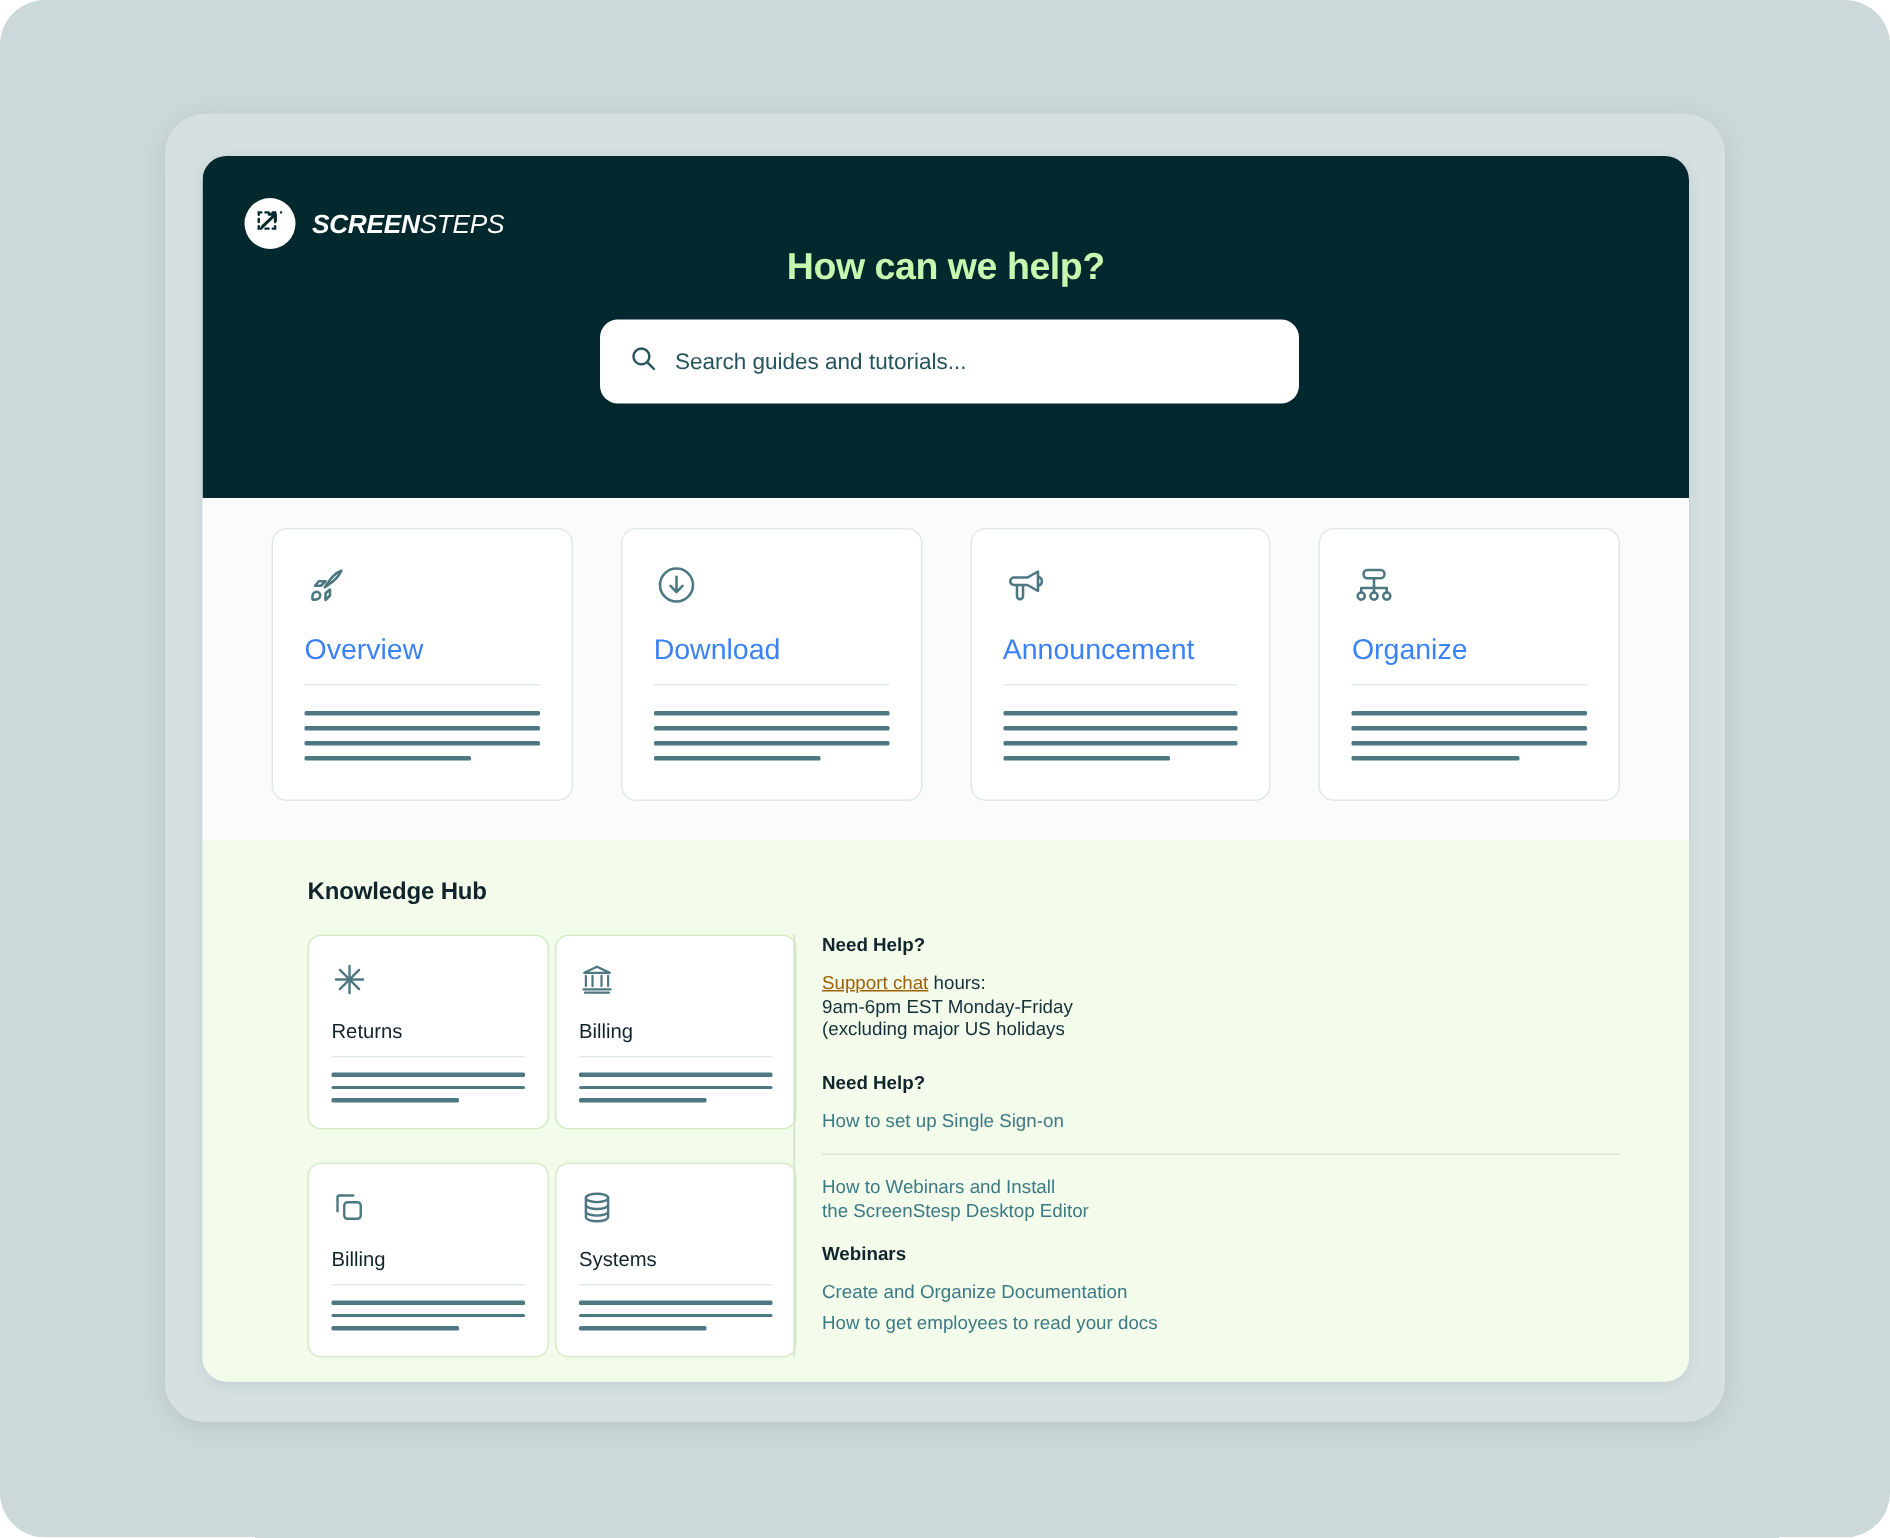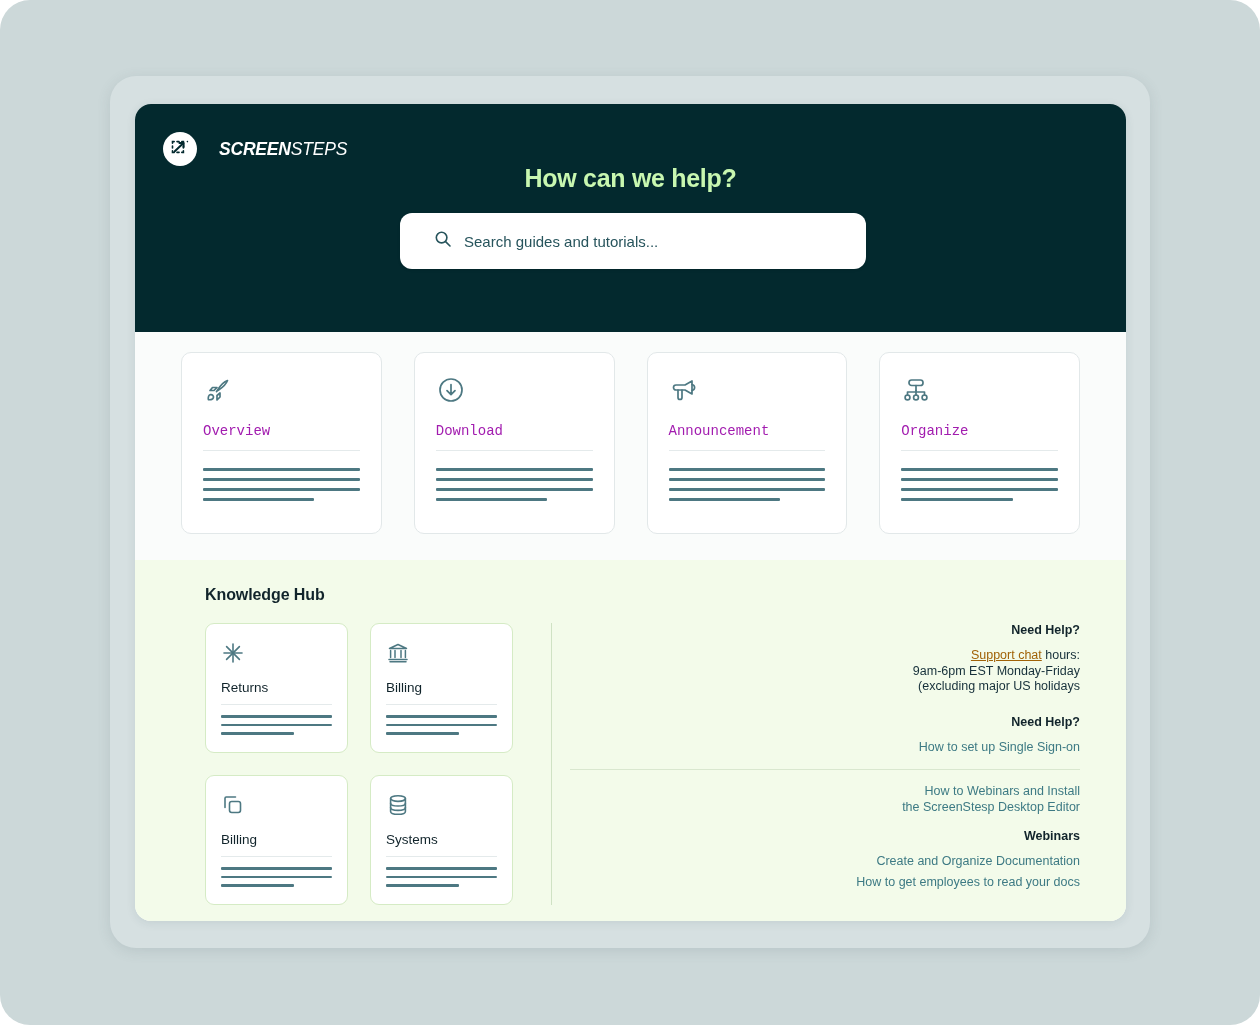--- a/index.html
+++ b/index.html
@@ -41,21 +41,21 @@
   }
   
   .hero {
     height: 228px;
     background: #03292e;
     position: relative;
   }
   .brand {
     position: absolute;
     left: 28px; top: 28px;
-    display: flex; align-items: center; gap: 22px;
+    display: flex; align-items: center; gap: 11px;
   }
   .brand-logo {
     width: 34px; height: 34px;
     border-radius: 50%;
     background: #ffffff;
     display: flex; align-items: center; justify-content: center;
   }
   .brand-name {
     color: #ffffff;
     font-size: 17.5px;
@@ -75,21 +75,21 @@
     letter-spacing: -0.3px;
   }
   .searchbar {
     position: absolute;
     left: 265px; top: 109px;
     width: 466px; height: 56px;
     background: #ffffff;
     border-radius: 12px;
     display: flex; align-items: center;
     gap: 12px;
-    padding: 0 34px;
+    padding: 0 20px;
     box-shadow: 0 1px 3px rgba(0,0,0,0.12);
   }
   .search-placeholder {
     color: #27545c;
     font-size: 15px;
   }
   
   .cards-strip {
     background: #fafcfb;
     padding: 20px 46px 26px 46px;
@@ -100,24 +100,23 @@
     flex: 1 1 0;
     height: 182px;
     background: #ffffff;
     border: 1px solid #e2e8e9;
     border-radius: 10px;
     padding: 22px 21px 0 21px;
   }
   .card .icon { height: 32px; display: block; }
   .card-title {
     margin-top: 16px;
-    color: #a21caf;
-    font-size: 14px;
+    color: #3b82f6;
+    font-size: 19px;
     font-weight: 400;
-    font-family: Liberation Mono, monospace;
   }
   .card-rule {
     margin-top: 11px;
     height: 1px;
     background: #e4eaeb;
   }
   .lines { margin-top: 17px; }
   .lines .ln {
     height: 3px;
     background: #4d7882;
@@ -142,21 +141,21 @@
     margin-top: 19px;
     gap: 0;
   }
   .hub-grid {
     display: grid;
     grid-template-columns: 143px 143px;
     grid-gap: 22px 22px;
     flex: 0 0 auto;
   }
   .mini-card {
-    width: 143px; height: 130px;
+    width: 161px; height: 130px;
     background: #ffffff;
     border: 1px solid #d5ebc5;
     border-radius: 9px;
     padding: 17px 15px 0 15px;
   }
   .mini-card .icon { height: 26px; display: block; }
   .mini-title {
     margin-top: 13px;
     color: #11242b;
     font-size: 13.5px;
@@ -164,25 +163,24 @@
   .mini-rule {
     margin-top: 9px; height: 1px; background: #e4eaeb;
   }
   .mini-lines { margin-top: 10px; }
   .mini-lines .ln {
     height: 2.5px; background: #4d7882; margin-bottom: 6px; border-radius: 1px;
   }
   .mini-lines .ln.short { width: 66%; }
   
   .help-col {
-    margin-left: 38px;
+    margin-left: 16px;
     padding-left: 18px;
     border-left: 1px solid #cfe2c4;
     flex: 1 1 auto;
-    text-align: right;
   }
   .help-h {
     color: #11242b;
     font-size: 12.5px;
     font-weight: 700;
     margin-bottom: 11px;
   }
   .help-line {
     font-size: 12.5px;
     color: #16303a;

